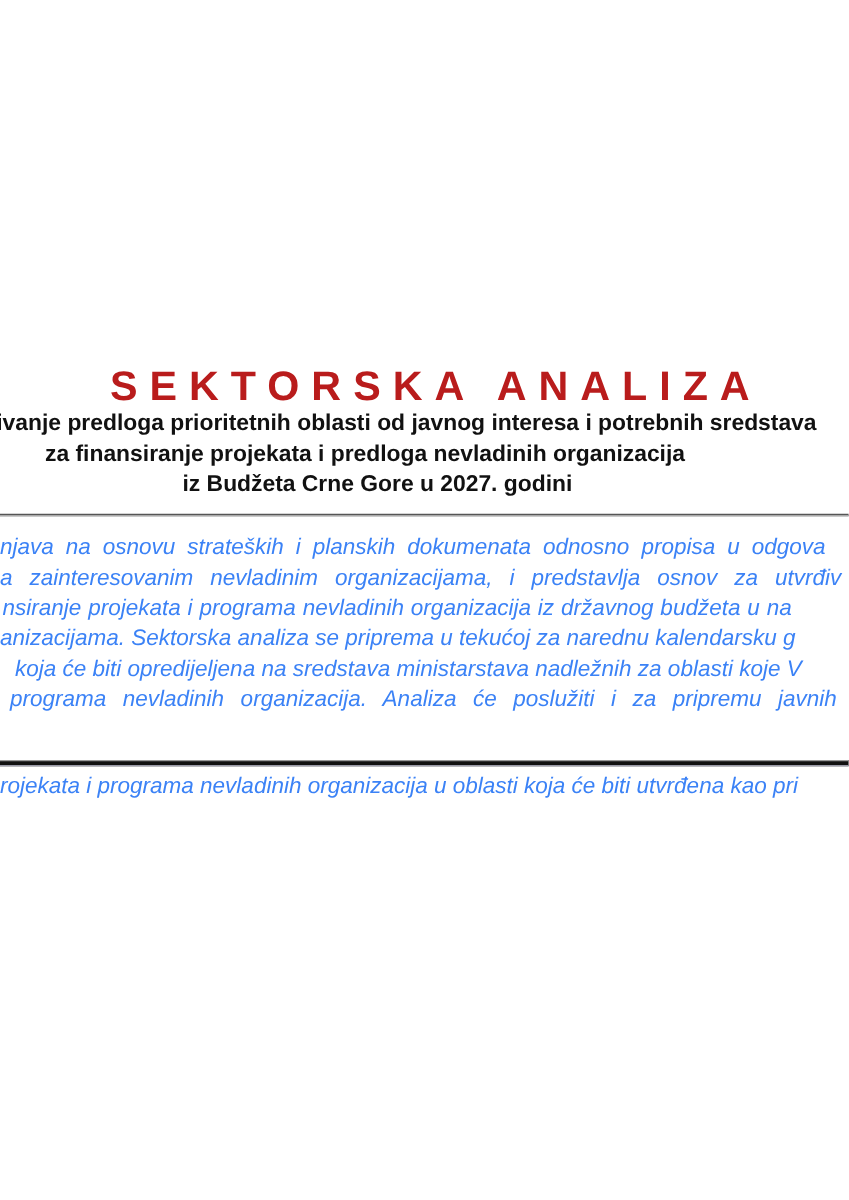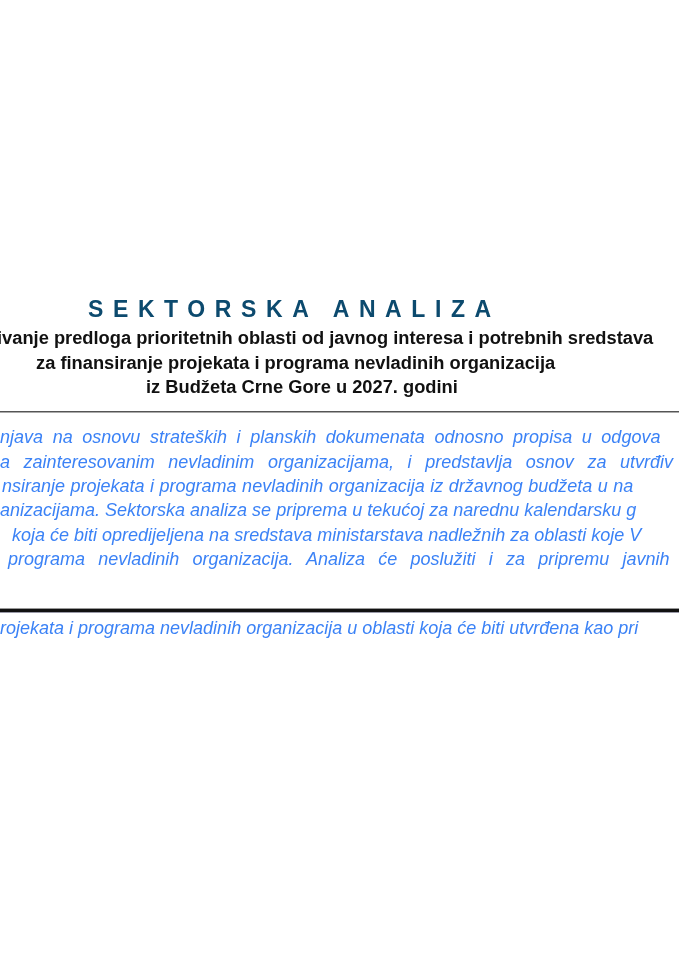--- a/index.html
+++ b/index.html
@@ -15,25 +15,25 @@
       font-family: "Liberation Sans", sans-serif;
       color: #111111;
     }
     .title {
       position: absolute;
       left: 88px;
       top: 294px;
       width: 460px;
       font-family: "Liberation Sans", sans-serif;
       font-weight: bold;
-      font-size: 23px;
+      font-size: 33px;
       letter-spacing: 9.6px;
       line-height: 30px;
       white-space: nowrap;
-      color: #0c4a6e;
+      color: #b91c1c;
     }
     .subtitle-line {
       position: absolute;
       font-family: "Liberation Sans", sans-serif;
       font-weight: bold;
       font-size: 18.3px;
       line-height: 22px;
       white-space: nowrap;
       color: #111111;
     }
@@ -80,21 +80,21 @@
   </style>
 </head>
 <body>
 
 <div class="page">
 
   <div class="title">SEKTORSKA ANALIZA</div>
 
   <div class="subtitle">
     <div class="subtitle-line sub1">ivanje predloga prioritetnih oblasti od javnog interesa i potrebnih sredstava</div>
-    <div class="subtitle-line sub2">za finansiranje projekata i programa nevladinih organizacija</div>
+    <div class="subtitle-line sub2">za finansiranje projekata i predloga nevladinih organizacija</div>
     <div class="subtitle-line sub3">iz Budžeta Crne Gore u 2027. godini</div>
   </div>
 
   <div class="rule-top"></div>
 
   <div class="paragraph">
     <div class="para-line p1">njava na osnovu strateških i planskih dokumenata odnosno propisa u odgova</div>
     <div class="para-line p2">a zainteresovanim nevladinim organizacijama, i predstavlja osnov za utvrđiv</div>
     <div class="para-line p3">nsiranje projekata i programa nevladinih organizacija iz državnog budžeta u na</div>
     <div class="para-line p4">anizacijama. Sektorska analiza se priprema u tekućoj za narednu kalendarsku g</div>

